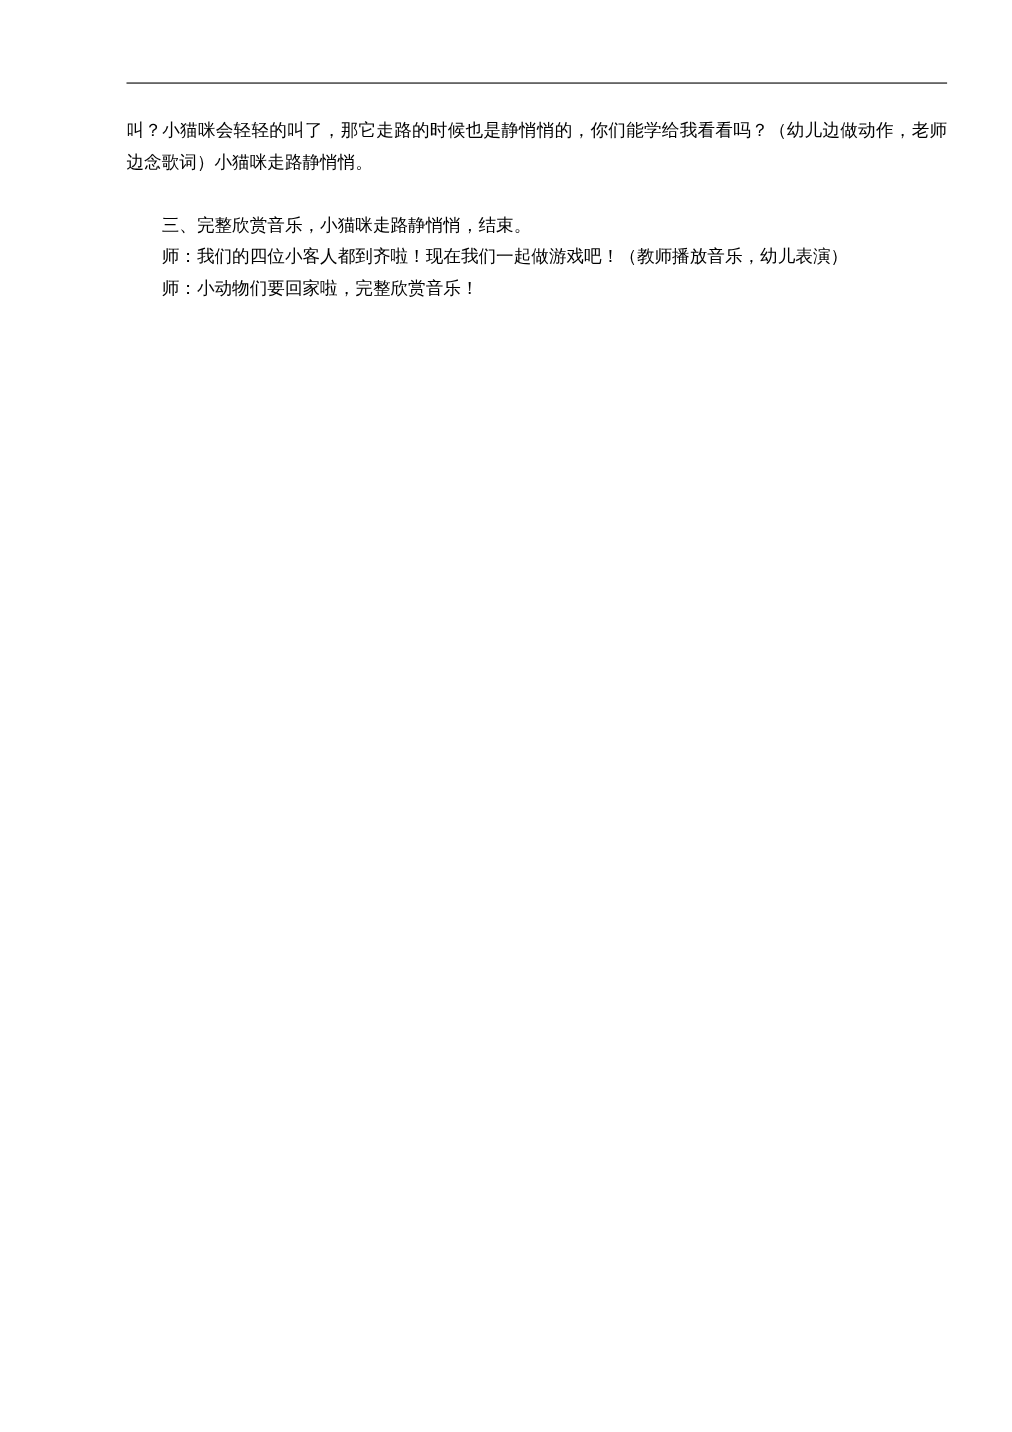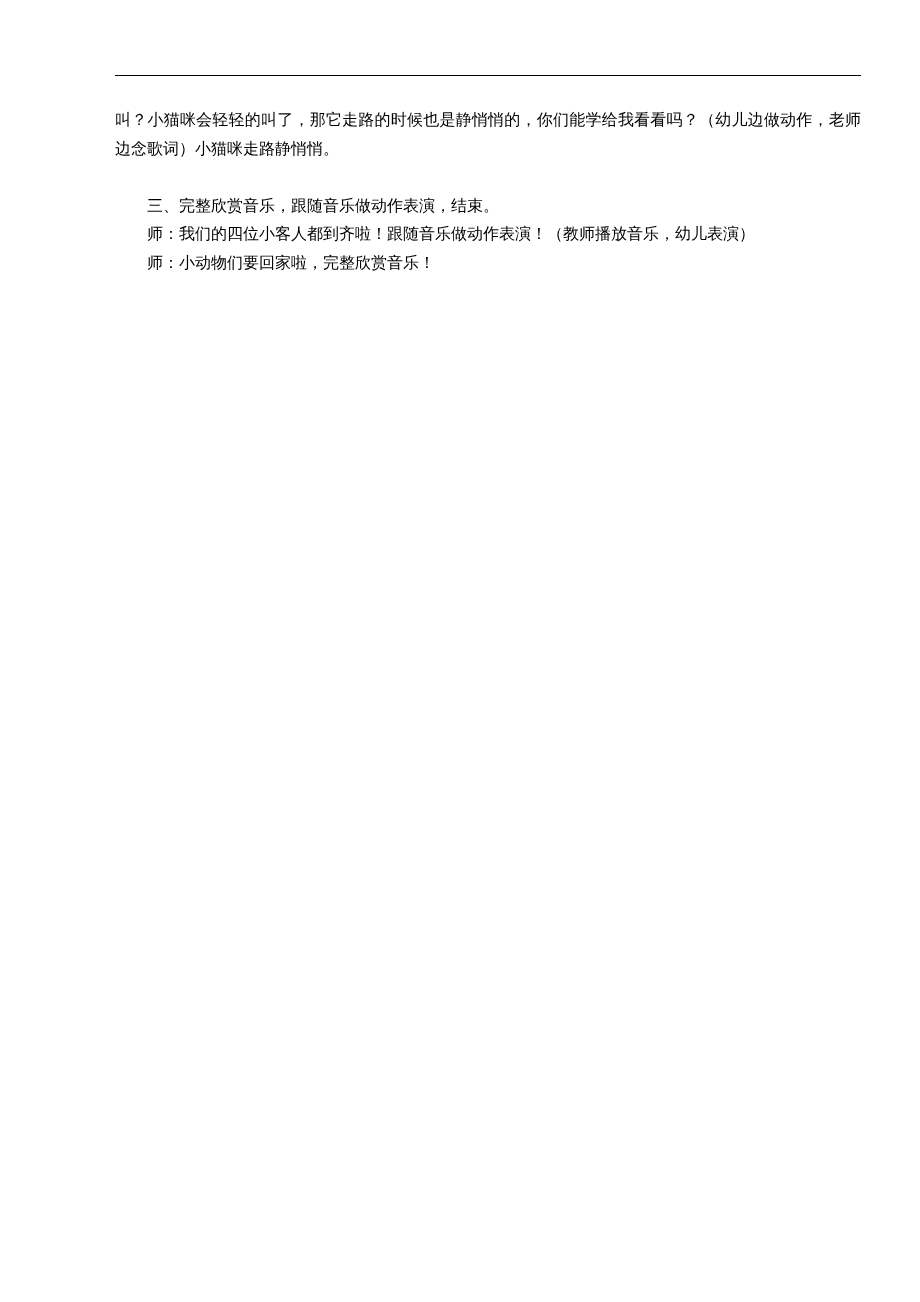--- a/index.html
+++ b/index.html
@@ -41,18 +41,18 @@
 </head>
 <body>
 
 <div class="page-container">
   <div class="horizontal-rule"></div>
 
   <p class="paragraph paragraph-first">叫？小猫咪会轻轻的叫了，那它走路的时候也是静悄悄的，你们能学给我看看吗？（幼儿边做动作，老师边念歌词）小猫咪走路静悄悄。</p>
 
   <div class="section-break"></div>
 
-  <p class="paragraph indented">三、完整欣赏音乐，跟随音乐做动作表演，结束。</p>
+  <p class="paragraph indented">三、完整欣赏音乐，小猫咪走路静悄悄，结束。</p>
 
-  <p class="paragraph indented">师：我们的四位小客人都到齐啦！跟随音乐做动作表演！（教师播放音乐，幼儿表演）</p>
+  <p class="paragraph indented">师：我们的四位小客人都到齐啦！现在我们一起做游戏吧！（教师播放音乐，幼儿表演）</p>
 
   <p class="paragraph indented">师：小动物们要回家啦，完整欣赏音乐！</p>
 </div>
 
 </body></html>

